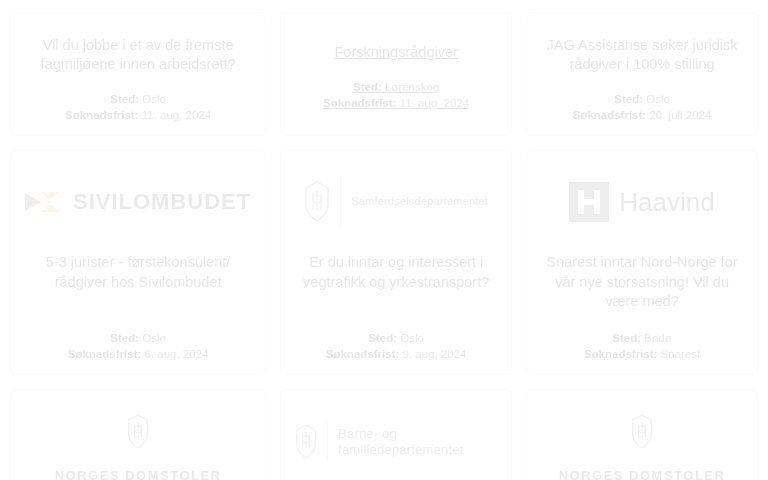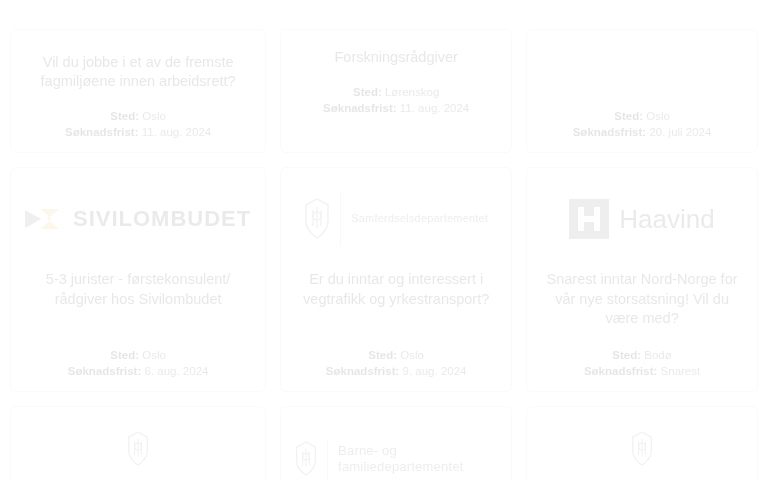--- a/index.html
+++ b/index.html
@@ -11,24 +11,23 @@
     height: 480px;
     background: #ffffff;
     font-family: "Liberation Sans", sans-serif;
     overflow: hidden;
     position: relative;
   }
   
   .page {
     position: absolute;
     inset: 0;
-    padding: 4px 10px;
+    padding: 12px 10px;
     box-sizing: border-box;
     opacity: 0.11;
-    margin-top: 25px;
   }
   .grid {
     display: grid;
     grid-template-columns: repeat(3, 1fr);
     column-gap: 14px;
     row-gap: 14px;
     width: 100%;
   }
   .card {
     background: #ffffff;
@@ -113,33 +112,34 @@
       <div class="meta">
         <b>Sted:</b>
         <span>Oslo</span>
       </div>
       <div class="meta">
         <b>Søknadsfrist:</b>
         <span>11. aug. 2024</span>
       </div>
     </div>
 
-    <div class="card row-top" style="height:124px; justify-content:flex-start;">
+    <div class="card row-top" style="height:124px; justify-content:center;text-decoration:underline;">
       <div class="title">Forskningsrådgiver</div>
       <div class="meta">
         <b>Sted:</b>
         <span>Lørenskog</span>
       </div>
       <div class="meta">
         <b>Søknadsfrist:</b>
         <span>11. aug. 2024</span>
       </div>
     </div>
 
     <div class="card row-top" style="height:124px; justify-content:flex-end;">
+      <div class="title">JAG Assistanse søker juridisk rådgiver i 100% stilling</div>
       <div class="meta">
         <b>Sted:</b>
         <span>Oslo</span>
       </div>
       <div class="meta">
         <b>Søknadsfrist:</b>
         <span>20. juli 2024</span>
       </div>
     </div>
 

